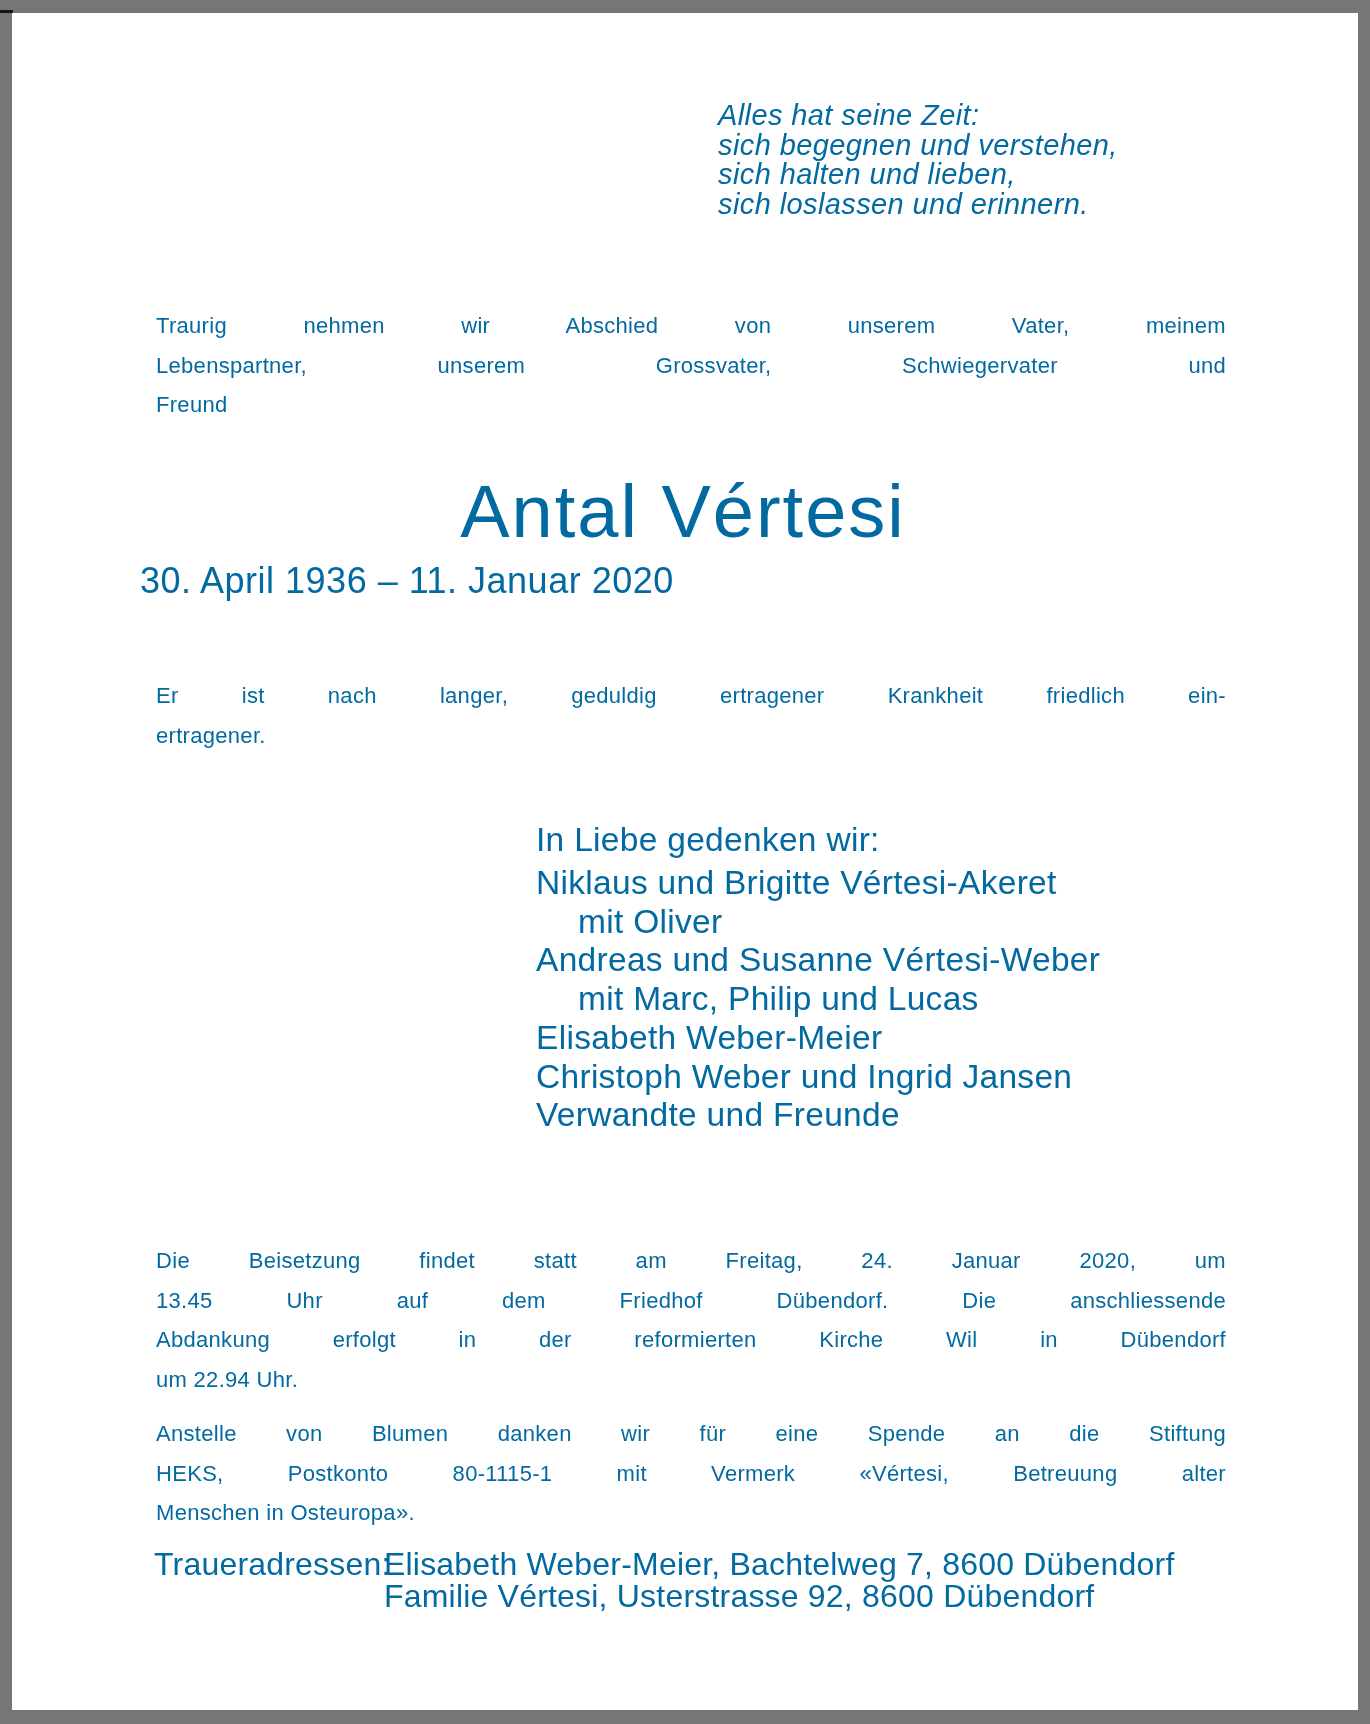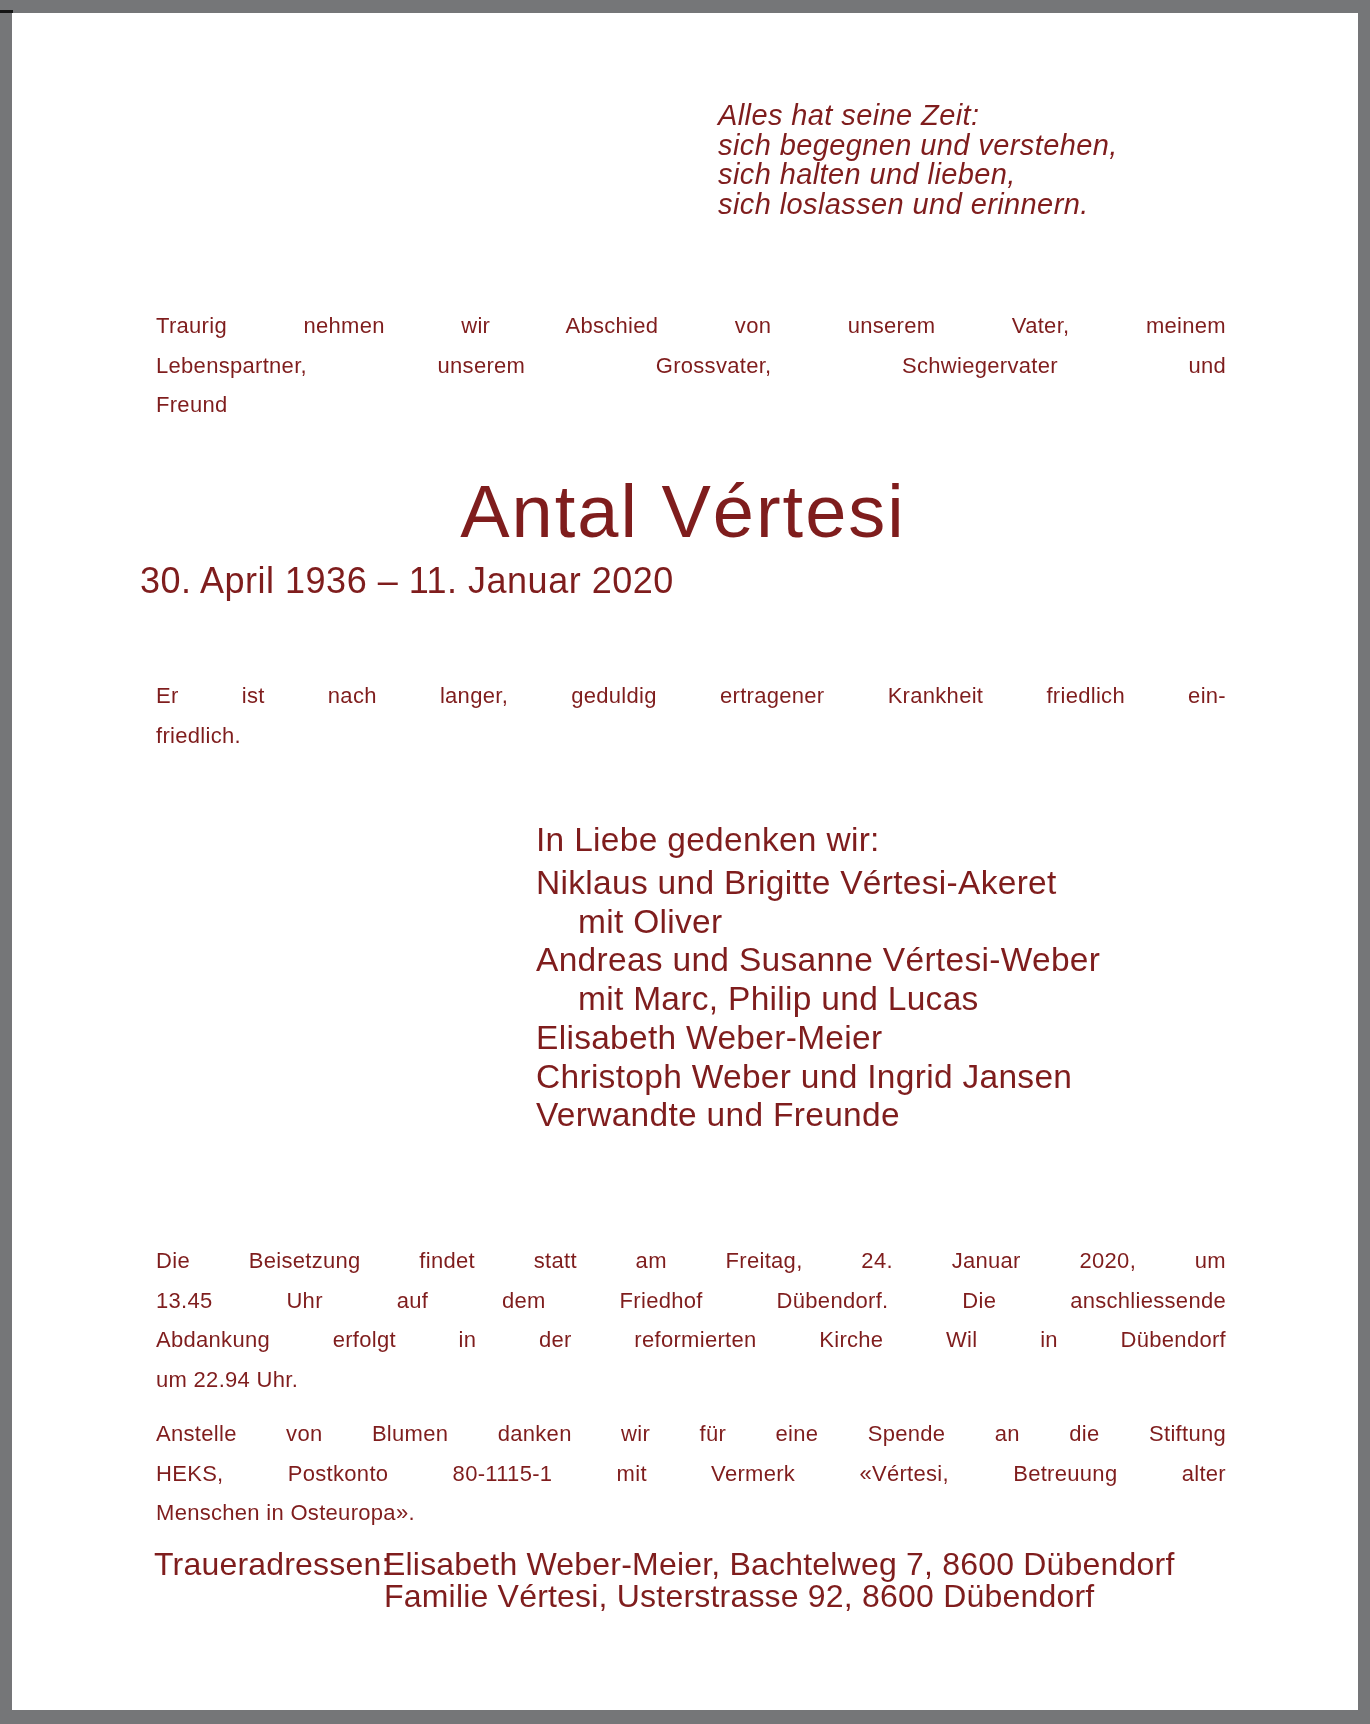--- a/index.html
+++ b/index.html
@@ -2,21 +2,21 @@
 <html><head>
 <meta charset="utf-8">
 <style>
   html, body { margin: 0; padding: 0; }
   .canvas {
     position: relative;
     width: 1370px;
     height: 1724px;
     background: #757678;
     font-family: "Liberation Sans", sans-serif;
-    color: #7f1d1d;
+    color: #0369a1;
     overflow: hidden;
   }
   .page {
     position: absolute;
     left: 12px;
     top: 13px;
     width: 1346px;
     height: 1697px;
     background: #ffffff;
   }
@@ -117,21 +117,21 @@
       <div class="jline">Traurig nehmen wir Abschied von unserem Vater, meinem</div>
       <div class="jline">Lebenspartner, unserem Grossvater, Schwiegervater und</div>
       <div class="jline last">Freund</div>
     </div>
 
     <h1 class="name">Antal Vértesi</h1>
     <div class="dates">30. April 1936 – 11. Januar 2020</div>
 
     <div class="para death">
       <div class="jline">Er ist nach langer, geduldig ertragener Krankheit friedlich ein-</div>
-      <div class="jline last">friedlich.</div>
+      <div class="jline last">ertragener.</div>
     </div>
 
     <div class="rem-heading">In Liebe gedenken wir:</div>
 
     <div class="rem-list">
       <div class="rem-entry">Niklaus und Brigitte Vértesi-Akeret</div>
       <div class="rem-entry indent">mit Oliver</div>
       <div class="rem-entry">Andreas und Susanne Vértesi-Weber</div>
       <div class="rem-entry indent">mit Marc, Philip und Lucas</div>
       <div class="rem-entry">Elisabeth Weber-Meier</div>

